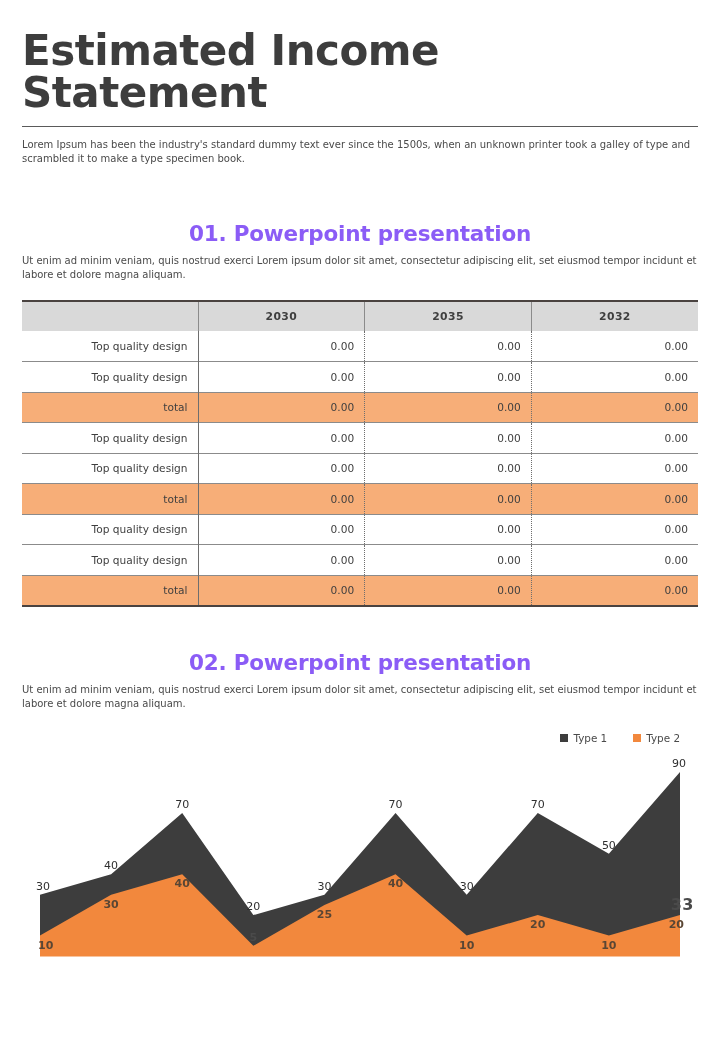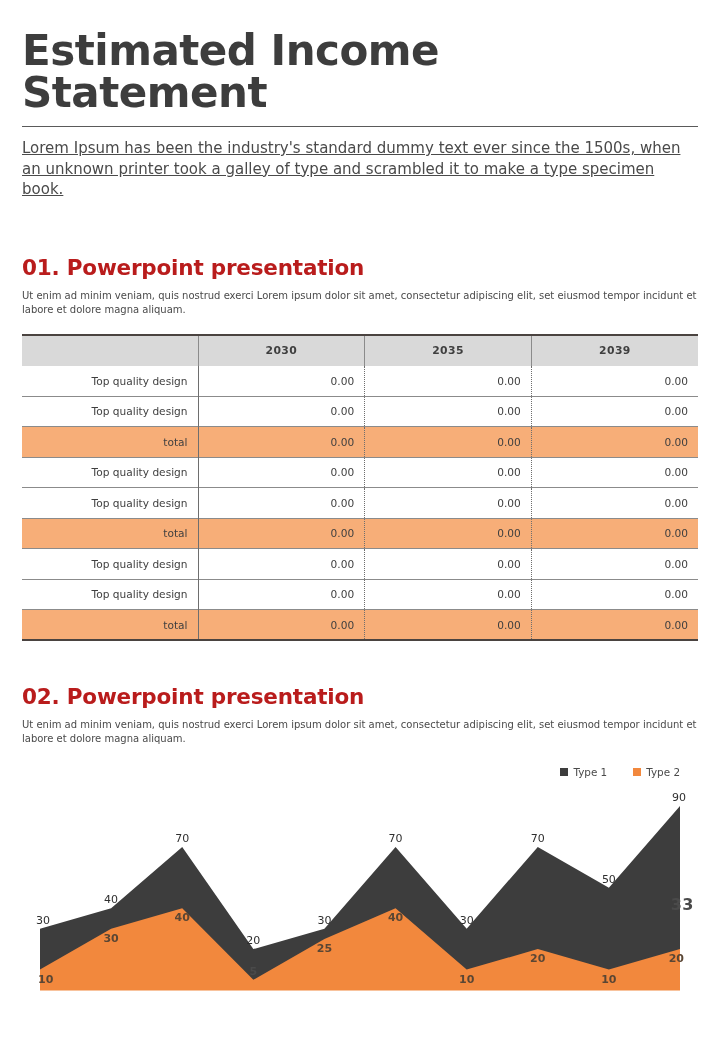--- a/index.html
+++ b/index.html
@@ -21,35 +21,35 @@
     line-height:1.0;
     padding-top:30px;
     font-family:"DejaVu Sans", sans-serif;
   }
   .title-rule {
     border-bottom:1.5px solid #5a5a5a;
     margin-top:12px;
     margin-bottom:11px;
   }
   .intro {
-    font-size:15px;
+    font-size:10px;
     line-height:1.38;
     color:#4a4a4a;
     max-width:672px;
-    text-decoration:underline;
   }
 
   
   .section { margin-top:0; }
   .section-title {
     font-size:21.5px;
     font-weight:700;
-    color:#b91c1c;
+    color:#8b5cf6;
     letter-spacing:-0.2px;
     line-height:1.1;
+    text-align:center;
   }
   .section-body {
     font-size:10px;
     line-height:1.42;
     color:#4a4a4a;
     margin-top:9px;
     max-width:676px;
   }
   #sec1 { margin-top:56px; }
   #sec2 { margin-top:44px; }
@@ -168,21 +168,21 @@
           <col class="c0">
             <col class="cd">
             <col class="cd">
             <col class="cd">
         </colgroup>
         <thead>
           <tr>
             <th class="lead"></th>
             <th>2030</th>
             <th>2035</th>
-            <th>2039</th>
+            <th>2032</th>
           </tr>
         </thead>
         <tbody id="fin-body">
             <tr class=" first-body">
               <td class="lab">Top quality design</td>
               <td class="num">0.00</td>
               <td class="num">0.00</td>
               <td class="num last">0.00</td>
             </tr>
             <tr>

